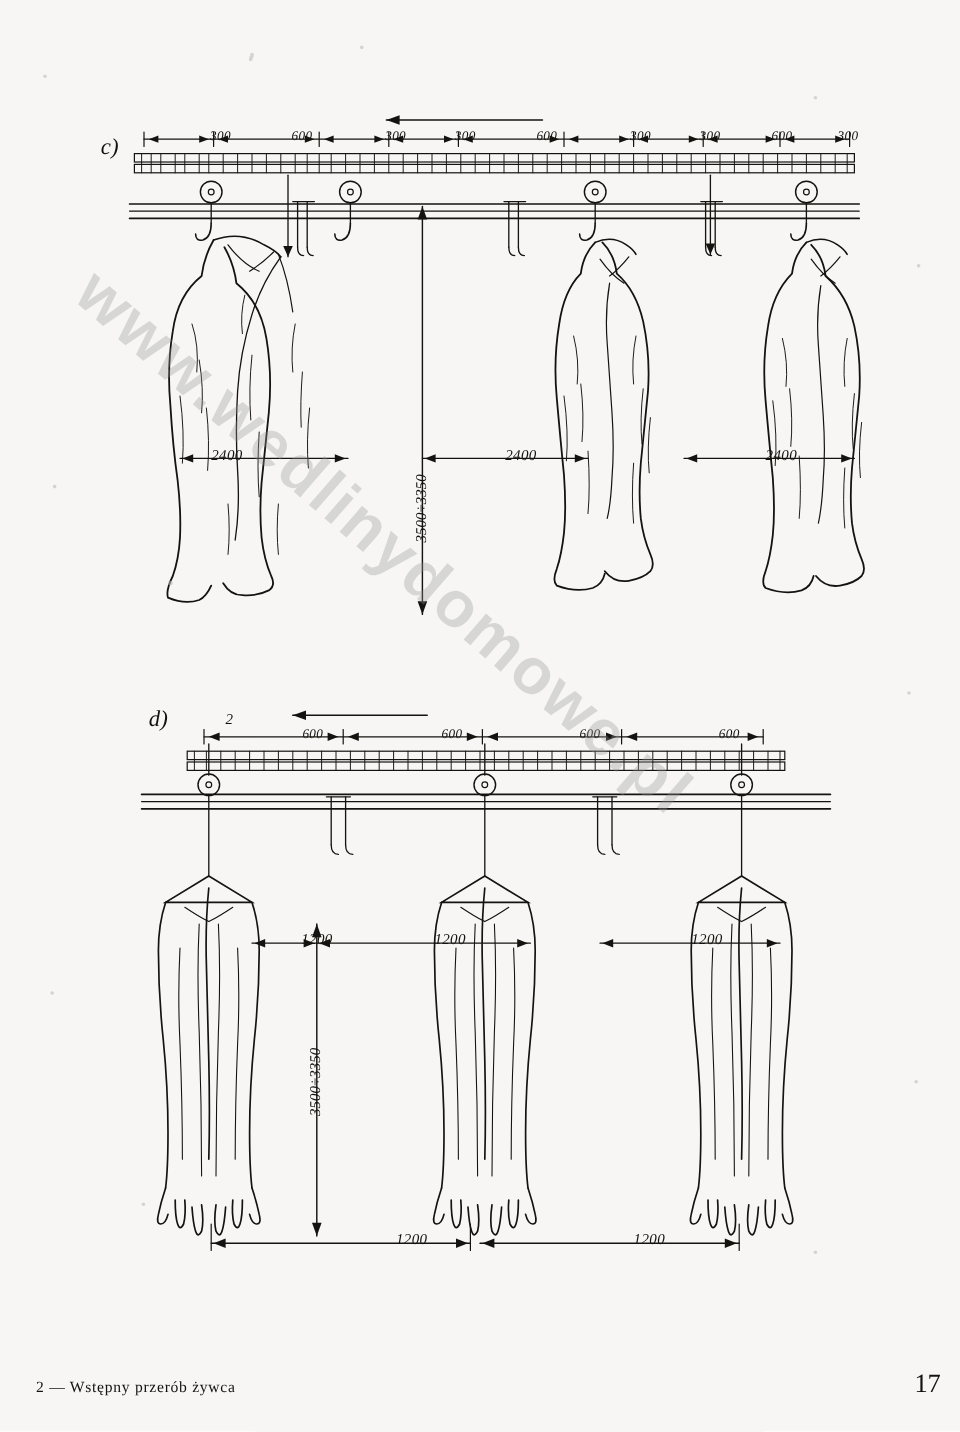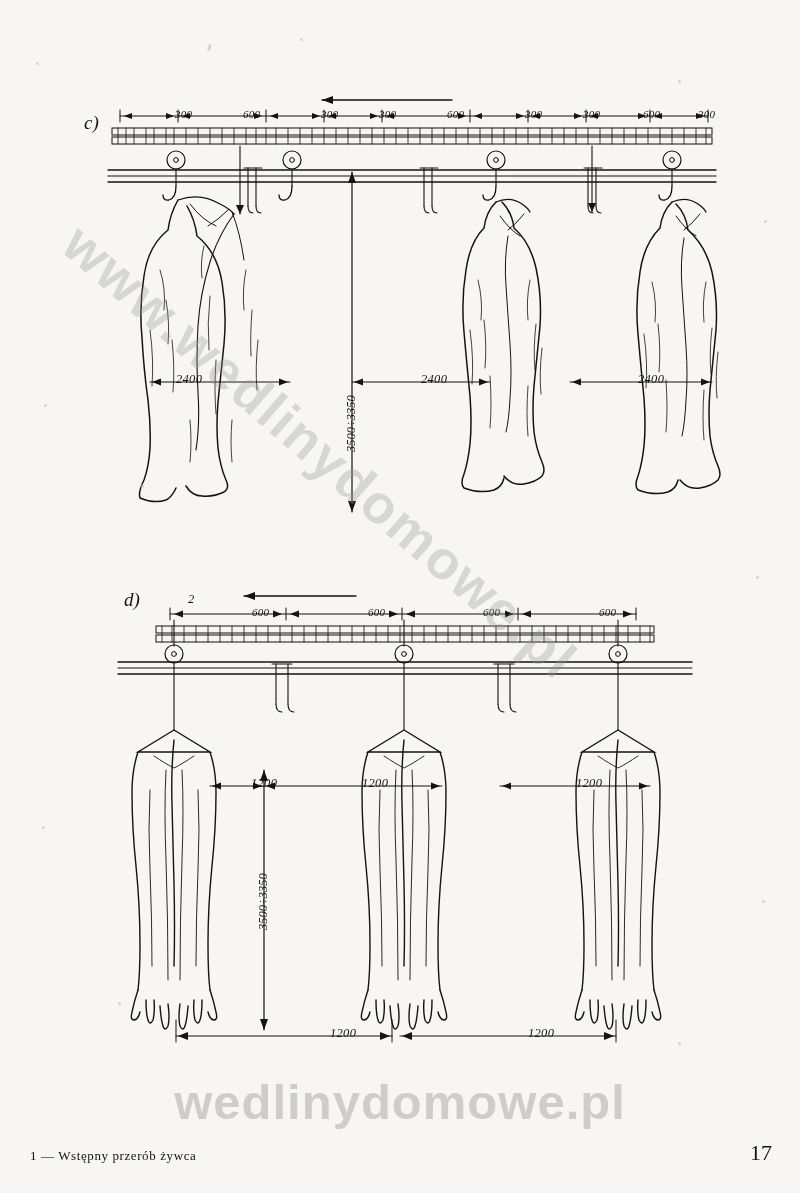--- a/index.html
+++ b/index.html
@@ -92,21 +92,21 @@
     position: absolute;
     left: 30px;
     top: 1148px;
     font-family: "Liberation Serif", serif;
     font-size: 13px;
     color: #15130f;
     letter-spacing: .6px;
   }
   .footer-right {
     position: absolute;
-    right: 28px;
+    right: 16px;
     top: 1140px;
     font-family: "Liberation Serif", serif;
     font-size: 22px;
     color: #15130f;
   }
 
   svg { position: absolute; left: 0; top: 0; }
   svg.fig { overflow: visible; }
 </style>
 </head>
@@ -594,23 +594,22 @@
   <div class="dim" style="left:215px; top:776px;">1200</div>
   <div class="dim" style="left:326px; top:776px;">1200</div>
   <div class="dim" style="left:540px; top:776px;">1200</div>
 
   <div class="vert" style="left:256px; top:930px;">3500÷3350</div>
 
   <div class="dim" style="left:294px; top:1026px;">1200</div>
   <div class="dim" style="left:492px; top:1026px;">1200</div>
 
   <div class="wm-diag">www.wedlinydomowe.pl</div>
-  <div class="wm-bottom">wedlinydomowe.pl</div>
-
-  <div class="footer-left">1 — Wstępny przerób żywca</div>
+
+  <div class="footer-left">2 — Wstępny przerób żywca</div>
   <div class="footer-right">17</div>
 
   <div class="speck" style="left:36px; top:62px; width:3px; height:3px;"></div>
   <div class="speck" style="left:208px; top:44px; width:3px; height:7px; border-radius:2px; transform:rotate(18deg);"></div>
   <div class="speck" style="left:300px; top:38px; width:3px; height:3px;"></div>
   <div class="speck" style="left:678px; top:80px; width:3px; height:3px;"></div>
   <div class="speck" style="left:764px; top:220px; width:3px; height:3px;"></div>
   <div class="speck" style="left:44px; top:404px; width:3px; height:3px;"></div>
   <div class="speck" style="left:140px; top:484px; width:4px; height:4px;"></div>
   <div class="speck" style="left:756px; top:576px; width:3px; height:3px;"></div>

